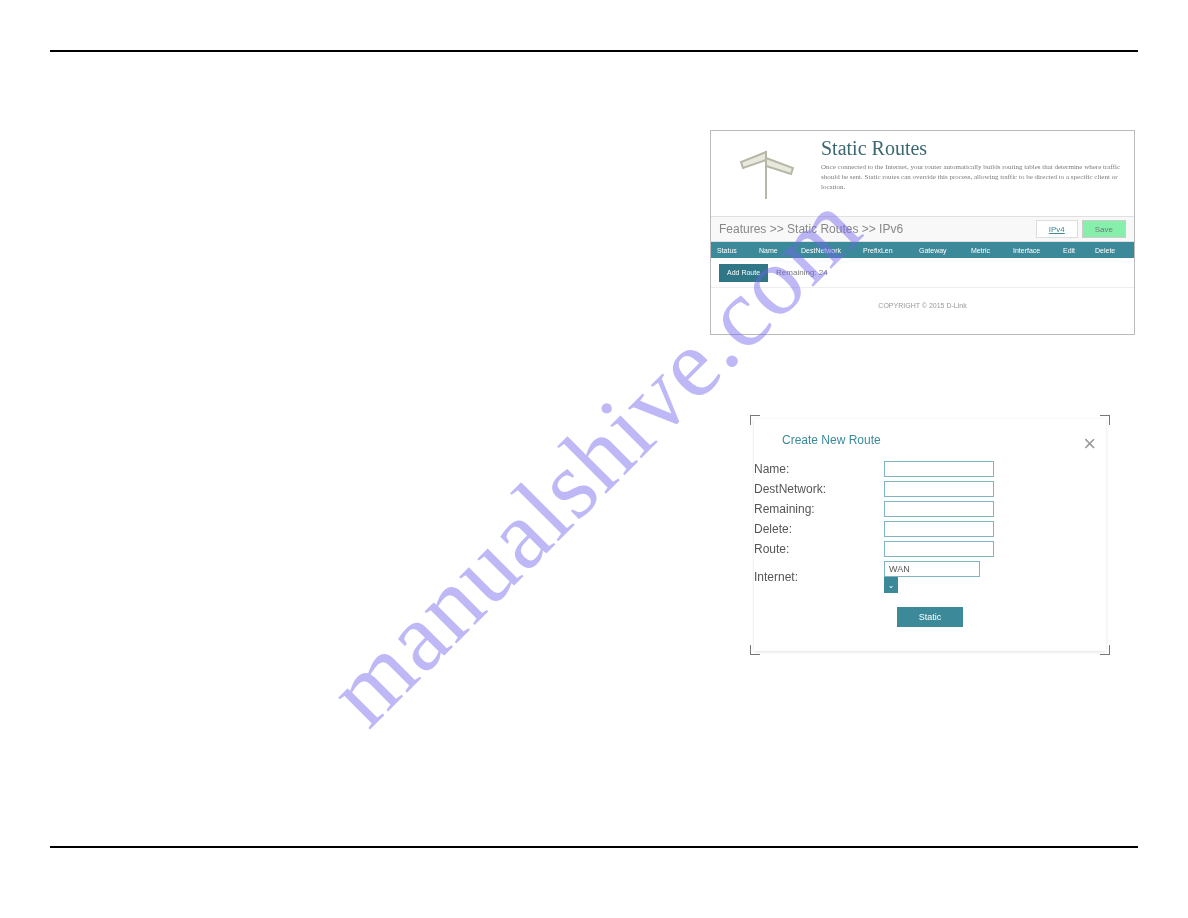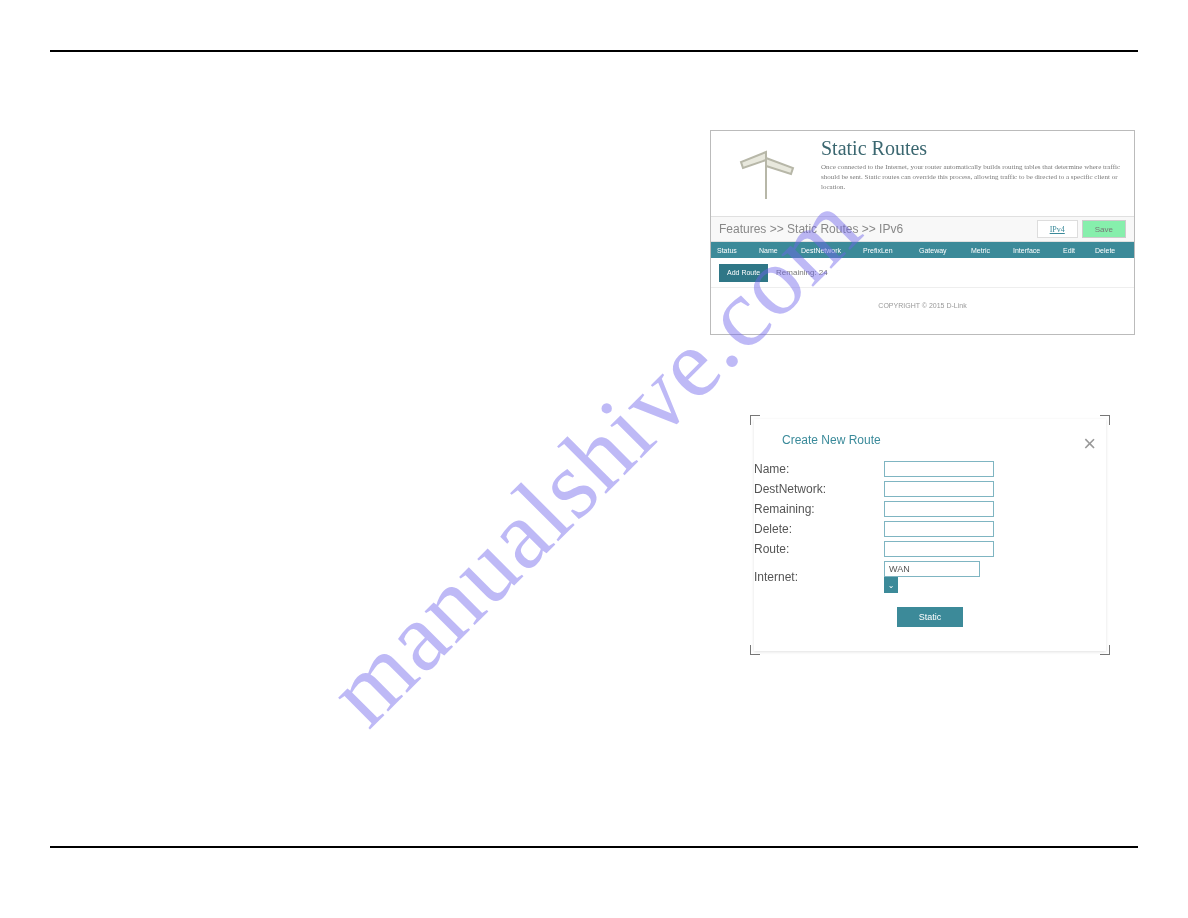--- a/index.html
+++ b/index.html
@@ -16,21 +16,21 @@
 .shot1 { left:710px; top:130px; width:425px; height:205px; }
 .shot1-hdr { display:flex;font-family:Liberation Serif, serif; }
 .shot1-icon { width:110px; height:85px; display:flex; align-items:center; justify-content:center; }
 .shot1-icon svg { width:70px; height:60px; }
 .shot1-title-wrap { flex:1; padding:6px 6px 0 0; }
 .shot1-title { font-size:20px; color:#3b6770; font-weight:400; }
 .shot1-desc { font-size:7px; color:#7a7a7a; line-height:1.4; margin-top:3px; }
 .shot1-crumb { display:flex; align-items:center; background:#f8f8f8; height:26px; padding:0 8px; border-top:1px solid #e0e0e0; border-bottom:1px solid #e0e0e0; }
 .shot1-crumb-text { font-size:12px; color:#888; flex:1; }
 .shot1-crumb-btn { font-size:8px; height:18px; line-height:18px; padding:0 12px; margin-left:4px; }
-.shot1-ipv4 { color:#3b8a9a; background:#fff; border:1px solid #ddd; text-decoration:underline;font-family:Liberation Serif, serif; }
+.shot1-ipv4 { color:#3b8a9a; background:#fff; border:1px solid #ddd; text-decoration:underline; }
 .shot1-save { color:#777; background:#86efac; border:1px solid #ccc; }
 .shot1-tabhead { display:flex; background:#3c8a99; color:#fff; font-size:7px; height:16px; align-items:center; }
 .shot1-th { padding:0 6px; }
 .shot1-row { display:flex; align-items:center; height:30px; border-bottom:1px solid #eee; }
 .shot1-add { background:#2f7787; color:#fff; font-size:7px; height:18px; line-height:18px; padding:0 8px; margin-left:8px; }
 .shot1-remain { font-size:8px; color:#777; margin-left:8px; }
 .shot1-copy { font-size:7px; color:#999; text-align:center; margin-top:14px; }
 
 .shot2 { left:750px; top:415px; width:360px; height:240px; border:none; }
 .corner { position:absolute; width:10px; height:10px; }

